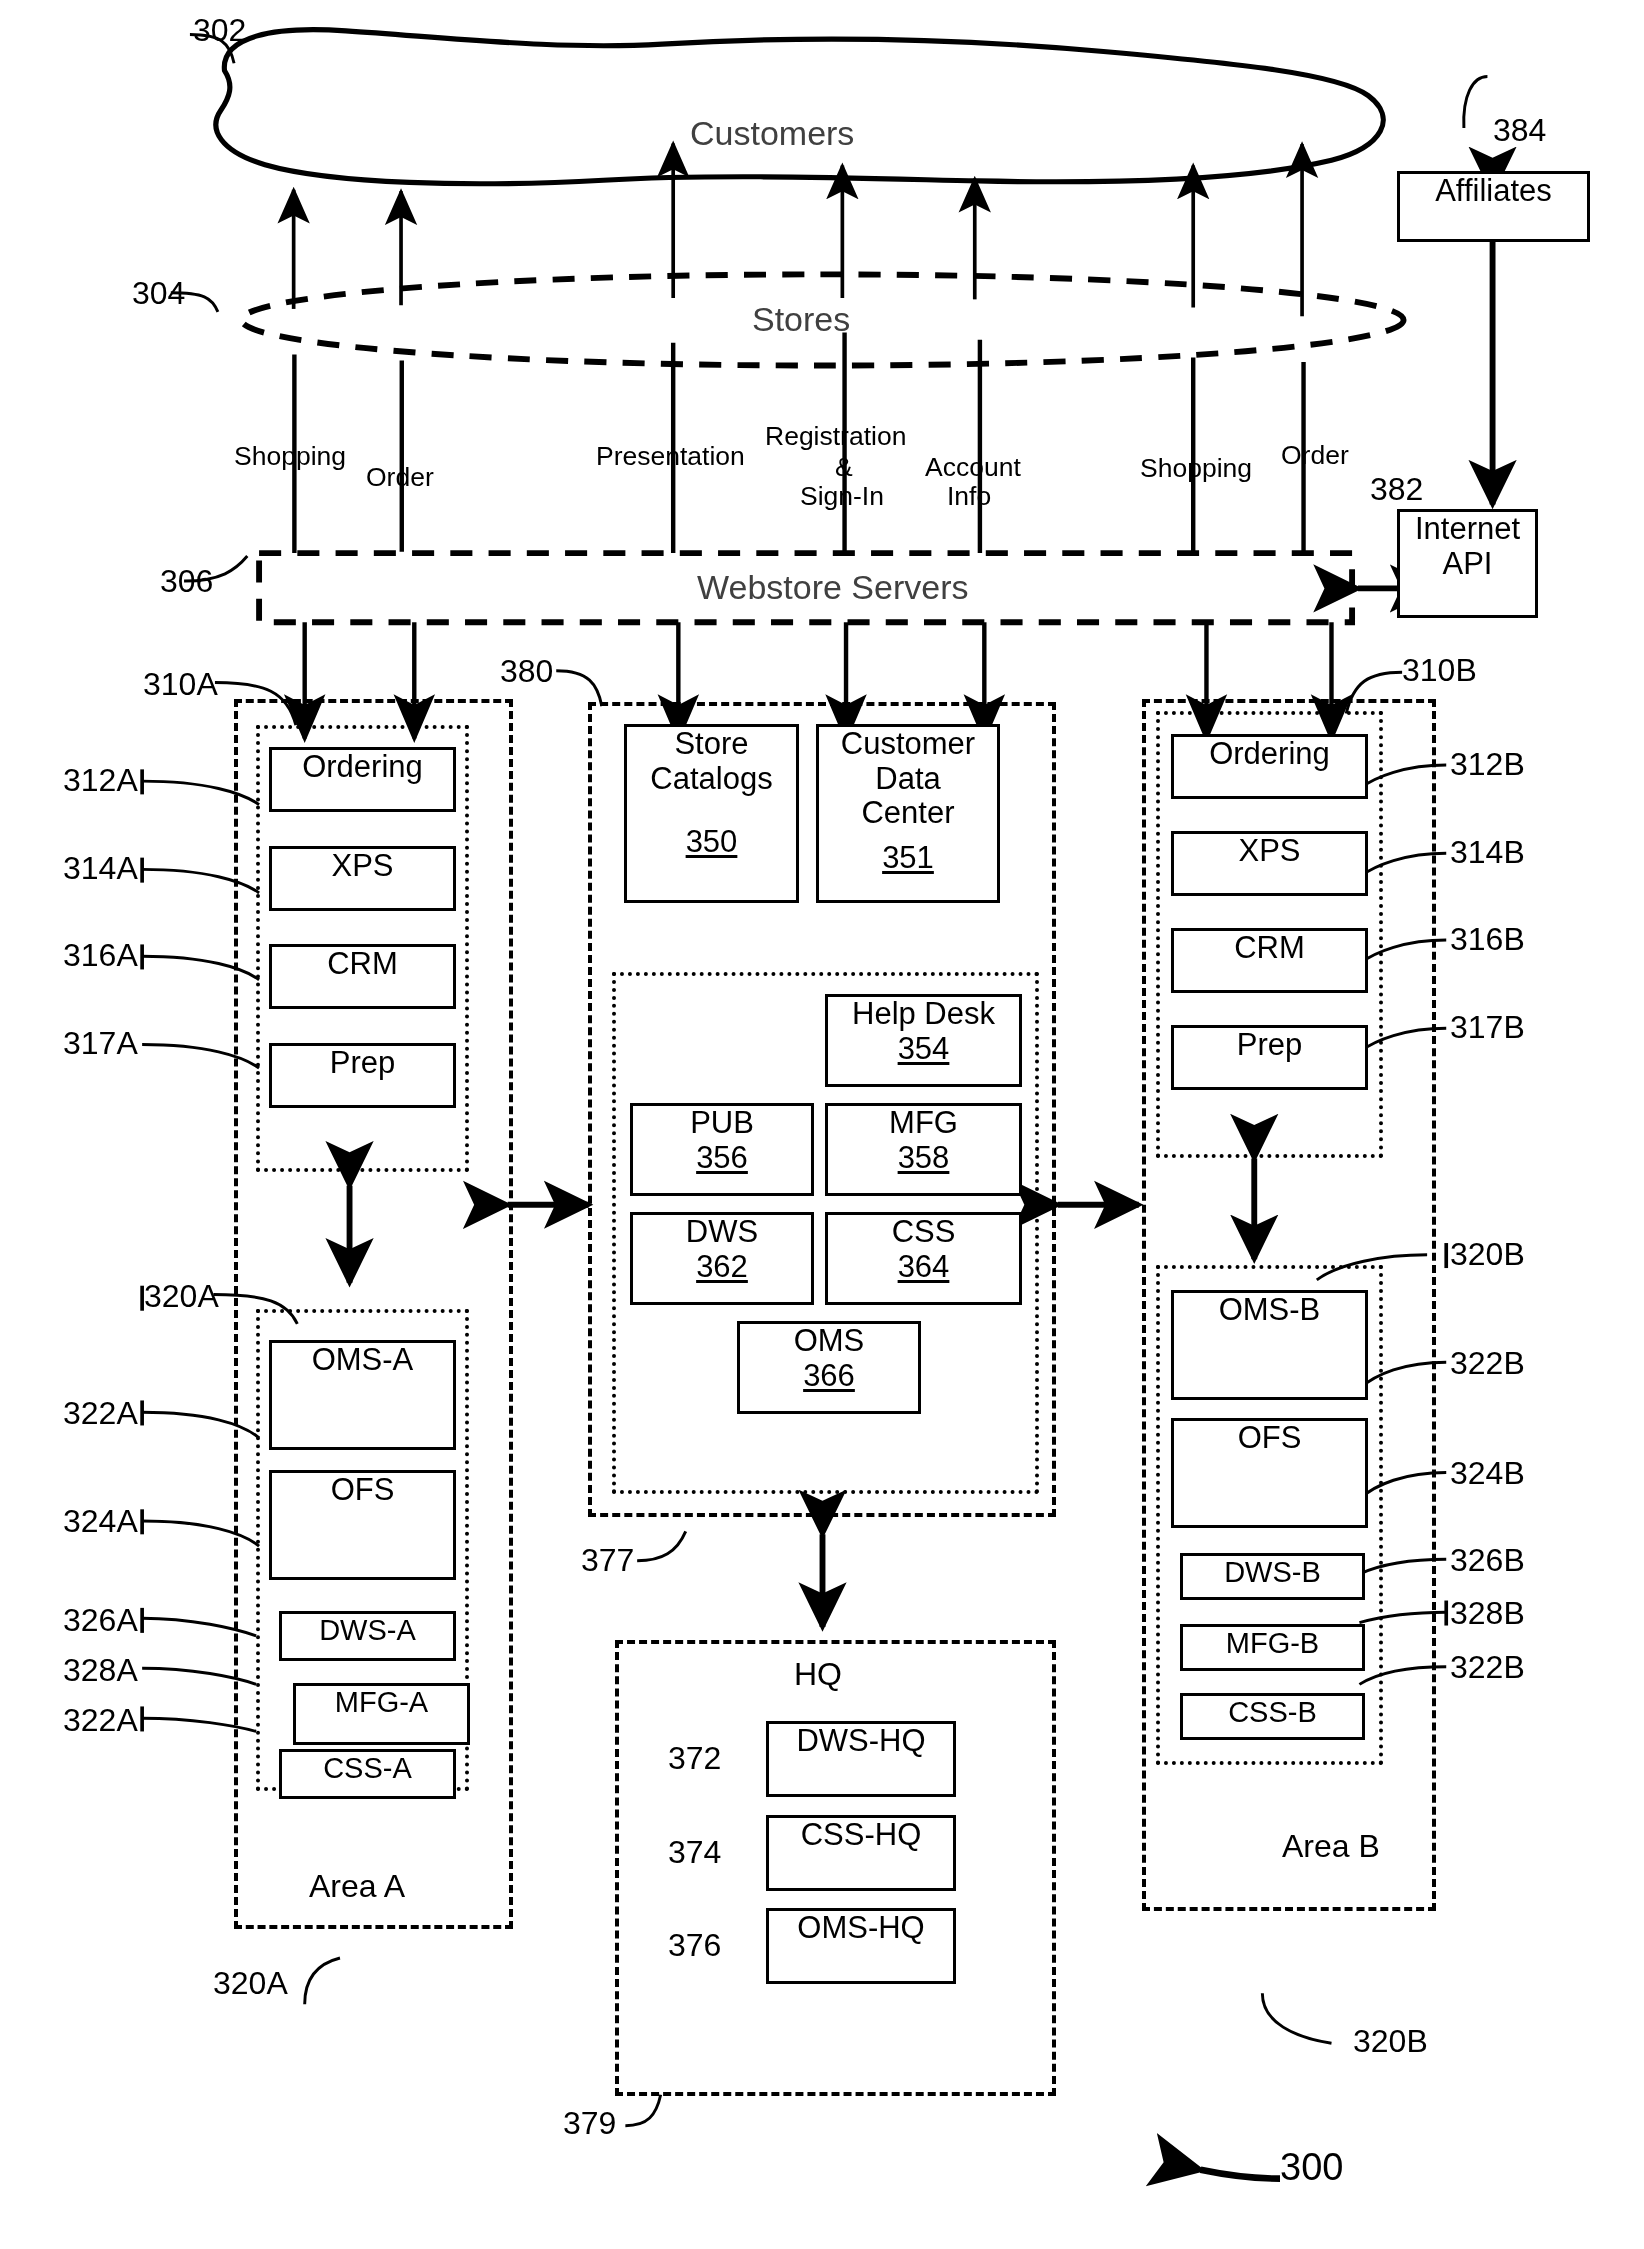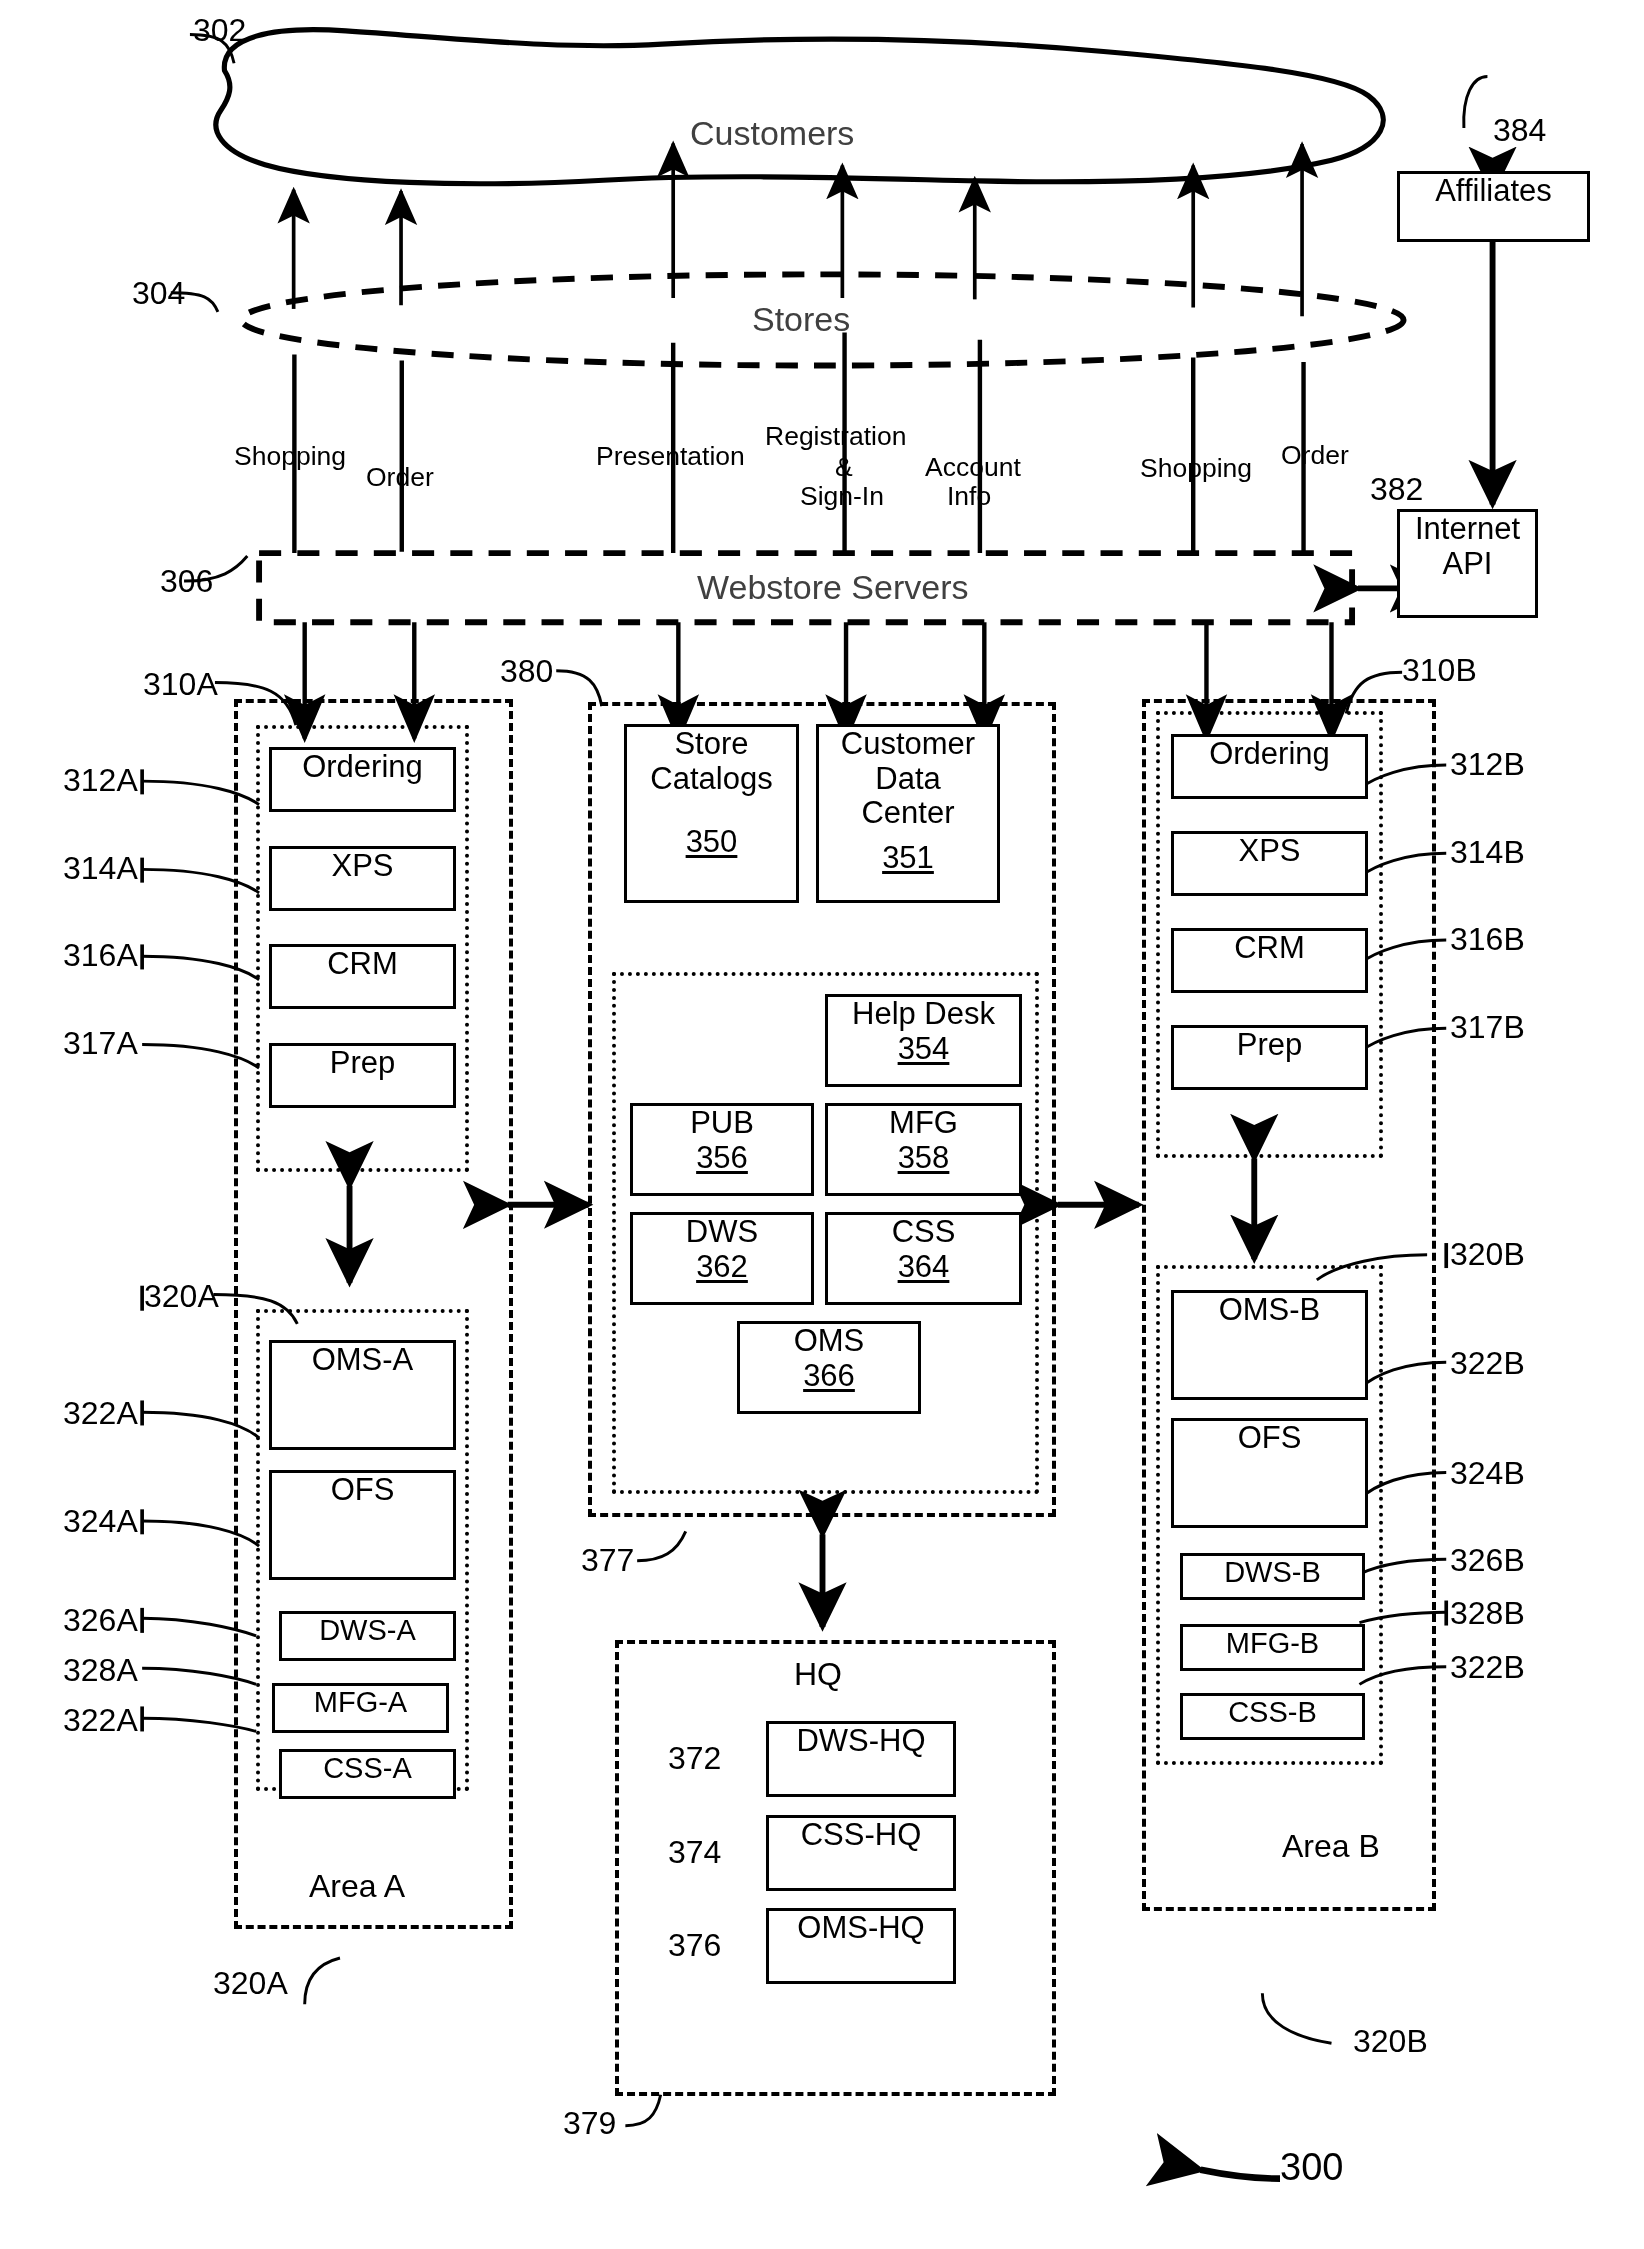--- a/index.html
+++ b/index.html
@@ -284,21 +284,21 @@
   <div class="dottedbox" style="left:256px;top:1309px;width:213px;height:482px;"></div>
   <div class="box" style="left:269px;top:1340px;width:187px;height:110px;">
     <span>OMS-A</span>
   </div>
   <div class="box" style="left:269px;top:1470px;width:187px;height:110px;">
     <span>OFS</span>
   </div>
   <div class="box" style="left:279px;top:1611px;width:177px;height:50px;font-size:29px;">
     <span>DWS-A</span>
   </div>
-  <div class="box" style="left:272px;top:1683px;width:177px;height:50px;font-size:29px;">
+  <div class="box" style="left:293px;top:1683px;width:177px;height:62px;font-size:29px;">
     <span>MFG-A</span>
   </div>
   <div class="box" style="left:279px;top:1749px;width:177px;height:50px;font-size:29px;">
     <span>CSS-A</span>
   </div>
   <div class="ref" style="left:63px;top:1395px;">322A</div>
   <div class="ref" style="left:63px;top:1503px;">324A</div>
   <div class="ref" style="left:63px;top:1602px;">326A</div>
   <div class="ref" style="left:63px;top:1652px;">328A</div>
   <div class="ref" style="left:63px;top:1702px;">322A</div>

